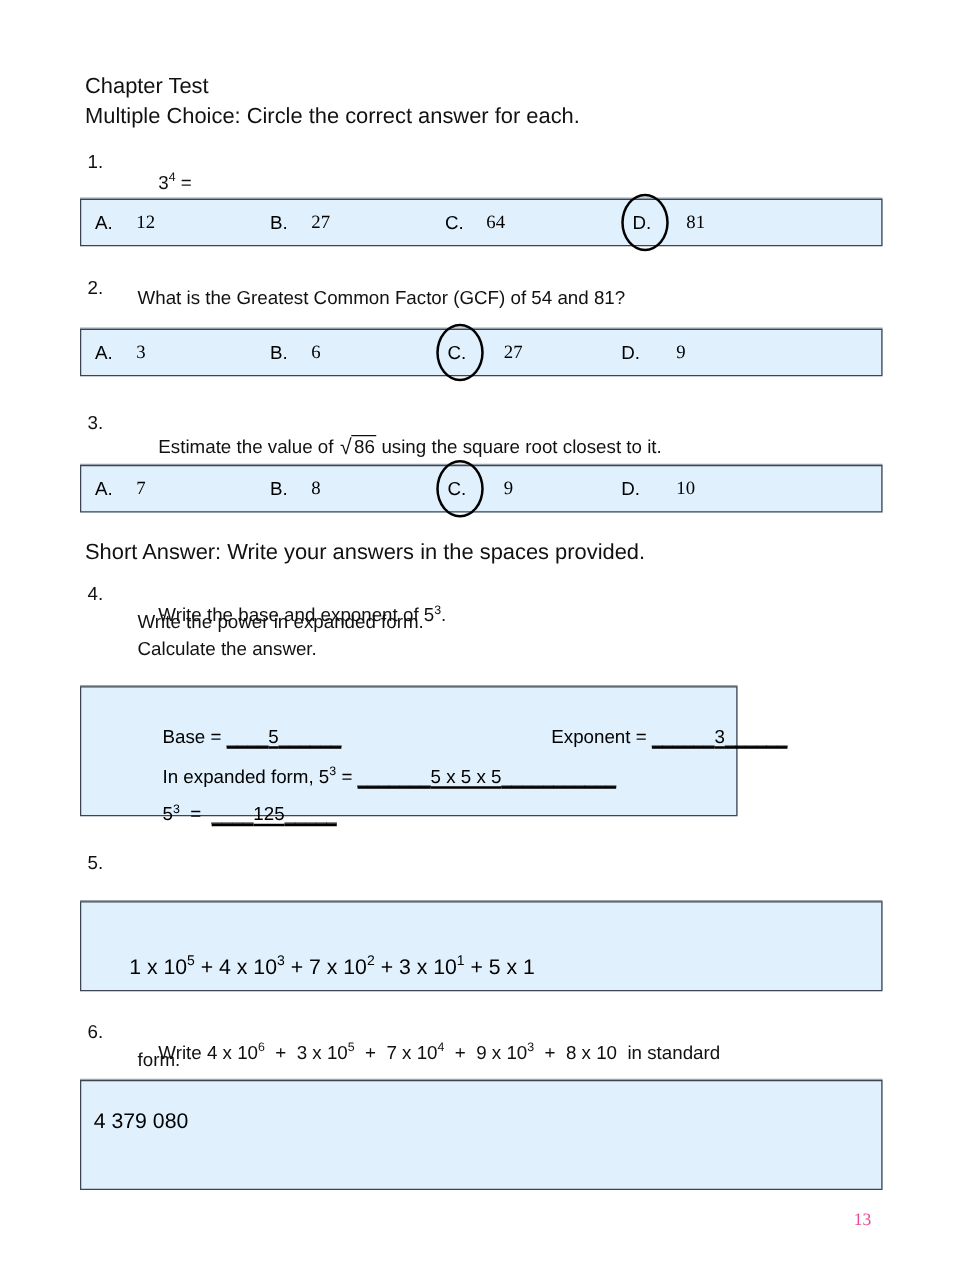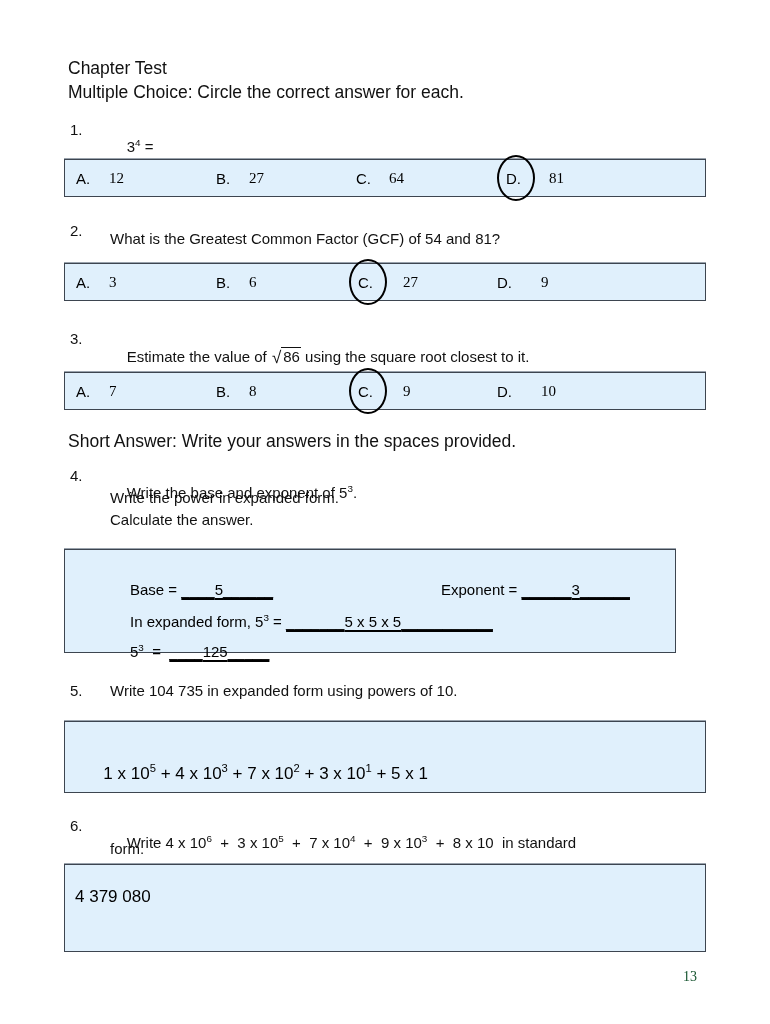--- a/index.html
+++ b/index.html
@@ -107,21 +107,21 @@
   .radsym {
     display: inline-block;
     font-size: 17px;
     transform: translateY(1px);
   }
 
   .pagenum {
     position: absolute;
     font-family: "Liberation Serif", serif;
     font-size: 14px;
-    color: #14532d;
+    color: #ec4899;
   }
 
   .answer-text {
     position: absolute;
     font-size: 17px;
     white-space: pre;
   }
 </style>
 </head>
 <body>
@@ -192,41 +192,40 @@
 
   <div class="t sect" style="left:68px; top:431px;">Short Answer: Write your answers in the spaces provided.</div>
 
   <div class="t qnum" style="left:70px; top:467px;">4.</div>
   <div class="t qtext" style="left:110px; top:467px;text-align:center;">
     <span>Write the base and exponent of 5</span><sup>3</sup><span>.</span>
   </div>
   <div class="t qtext" style="left:110px; top:489px;">Write the power in expanded form.</div>
   <div class="t qtext" style="left:110px; top:511px;">Calculate the answer.</div>
 
-  <div class="box shadowtop" style="left:64px; top:549px; width:612px; height:104px;">
+  <div class="box shadowtop" style="left:64px; top:549px; width:526px; height:104px;">
 
     <span class="blank-line" style="position:absolute; left:40px; top:14px;">
       <span>Base = </span><span class="u">____</span><span class="u">5</span><span class="u">______</span>
     </span>
 
     <span class="blank-line" style="position:absolute; left:351px; top:14px;">
       <span>Exponent = </span><span class="u">______</span><span class="u">3</span><span class="u">______</span>
     </span>
 
     <span class="blank-line" style="position:absolute; left:40px; top:46px;">
       <span>In expanded form, 5</span><sup>3</sup><span> = </span><span class="u">_______</span><span class="u">5 x 5 x 5</span><span class="u">___________</span>
     </span>
 
     <span class="blank-line" style="position:absolute; left:40px; top:76px;">
       <span>5</span><sup>3</sup><span>  =  </span><span class="u">____</span><span class="u">125</span><span class="u">_____</span>
     </span>
   </div>
 
   <div class="t qnum" style="left:70px; top:682px;">5.</div>
-  <div class="t qtext" style="left:110px; top:682px;">Write 104 735 in expanded form using powers of 10.</div>
 
   <div class="box shadowtop" style="left:64px; top:721px; width:642px; height:72px;">
     <span class="answer-text" style="left:10px; top:22px;">
       <span>1 x 10</span><sup>5</sup><span> + 4 x 10</span><sup>3</sup><span> + 7 x 10</span><sup>2</sup><span> + 3 x 10</span><sup>1</sup><span> + 5 x 1</span>
     </span>
   </div>
 
   <div class="t qnum" style="left:70px; top:817px;">6.</div>
   <div class="t qtext" style="left:110px; top:817px;">
     <span>Write 4 x 10</span><sup>6</sup><span>  +  3 x 10</span><sup>5</sup><span>  +  7 x 10</span><sup>4</sup><span>  +  9 x 10</span><sup>3</sup><span>  +  8 x 10  in standard</span>

